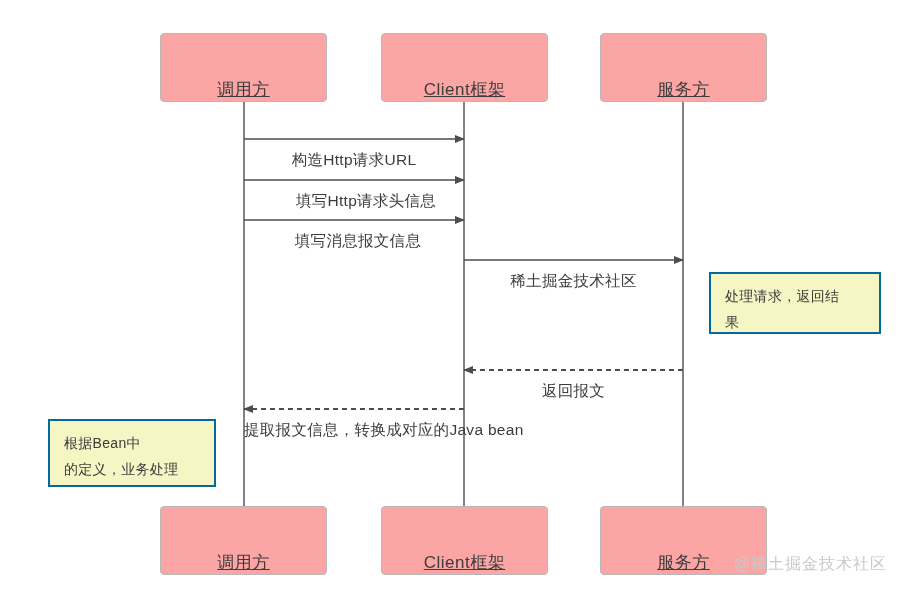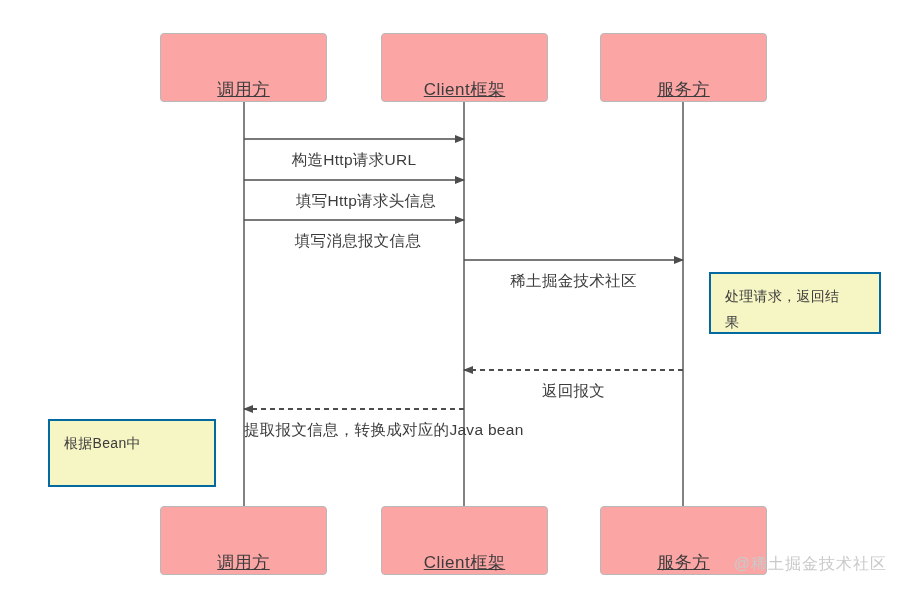--- a/index.html
+++ b/index.html
@@ -130,17 +130,18 @@
       <div class="msg-label" style="left: 464px; width: 219px; top: 346px; text-align: center;">返回报文</div>
       <div class="msg-label" style="left: 244px; width: 196px; top: 385px; text-align: center;">提取报文信息，转换成对应的Java bean</div>
     </div>
   <div id="notes">
       <div class="note-box" style="left: 709px; top: 272px; width: 172px; height: 62px;">
         <span class="note-line">处理请求，返回结</span>
         <span class="note-line">果</span>
       </div>
       <div class="note-box" style="left: 48px; top: 419px; width: 168px; height: 68px;">
         <span class="note-line">根据Bean中</span>
+        <span class="note-line">的定义，业务处理</span>
       </div>
     </div>
 
   <div class="watermark" style="right:14px; bottom:14px;">@稀土掘金技术社区</div>
 </div>
 
 </body></html>

